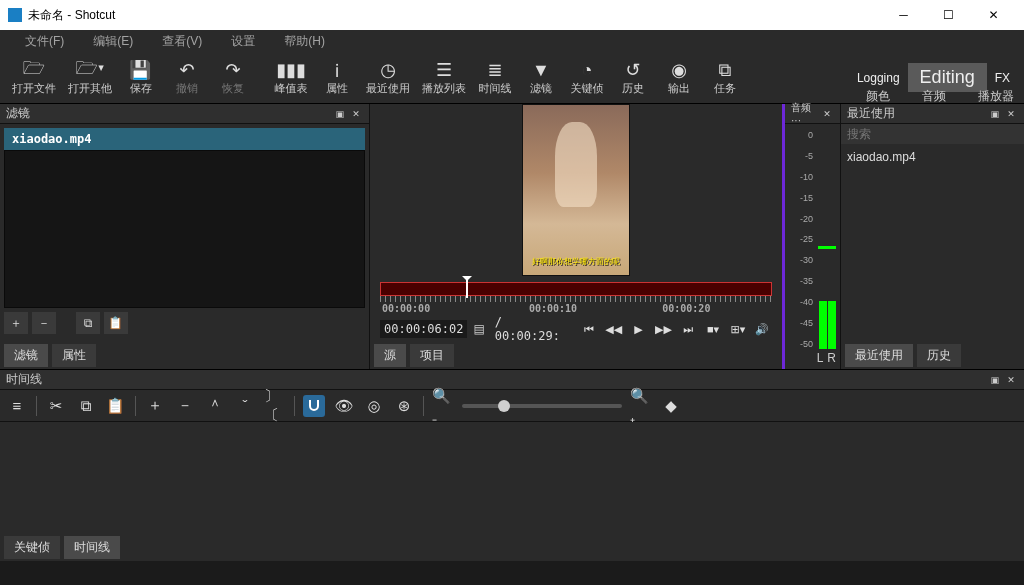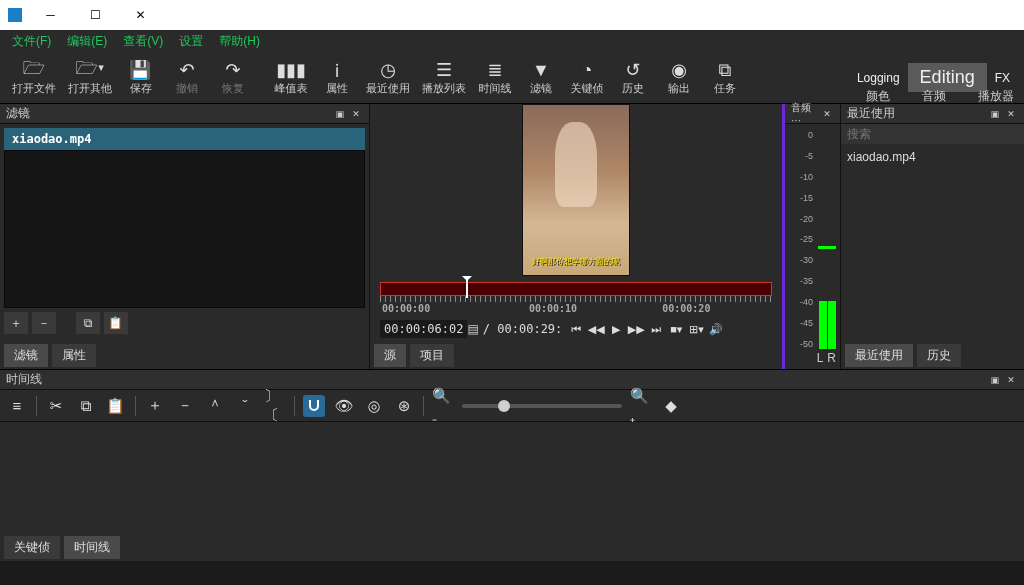--- a/index.html
+++ b/index.html
@@ -3,21 +3,21 @@
 <meta charset="utf-8">
 <style>
 *{margin:0;padding:0;box-sizing:border-box;font-family:"Microsoft YaHei",sans-serif;font-size:12px;color:#ccc;}
 body{background:#1b1b1b;width:1024px;height:585px;overflow:hidden;}
 .titlebar{height:30px;background:#fff;display:flex;align-items:center;padding:0 8px;color:#000;}
 .titlebar .logo{width:14px;height:14px;background:#1a7fc4;margin-right:6px;}
 .titlebar .title{color:#000;flex:1;}
 .titlebar .winbtns{display:flex;gap:0;}
 .titlebar .winbtn{width:45px;height:30px;display:flex;align-items:center;justify-content:center;color:#000;}
 .menubar{height:22px;background:#2a2a2a;display:flex;align-items:center;padding:0 4px;}
-.menubar span{padding:2px 8px;color:#22c55e;}
+.menubar span{padding:2px 8px;color:#a3a3a3;margin-left:13px;}
 .toolbar{height:52px;background:#2a2a2a;display:flex;align-items:center;padding:2px 6px;border-bottom:1px solid #000;}
 .toolbtn{display:flex;flex-direction:column;align-items:center;justify-content:center;padding:2px 6px;min-width:46px;height:48px;}
 .toolbtn .ic{font-size:18px;color:#ddd;height:22px;display:flex;align-items:center;}
 .toolbtn .lbl{font-size:11px;color:#ccc;}
 .toolbar .spacer{flex:1;}
 .rlbl{padding:6px 8px;color:#eee;font-size:12px;}
 .rbtn{padding:4px 12px;background:#3a3a3a;color:#eee;font-size:18px;}
 .rbtn.active{background:#5a5a5a;}
 .row1{display:flex;height:265px;}
 .panel-header{height:20px;background:#2f2f2f;display:flex;align-items:center;padding:0 6px;border-bottom:1px solid #111;}
@@ -35,21 +35,21 @@
 .prev-area{flex:1;display:flex;align-items:center;justify-content:center;background:#2a2a2a;}
 .vidframe{width:108px;height:172px;background:linear-gradient(180deg,#8a6a5a 0%,#b08868 40%,#d4b896 70%,#c8a878 100%);position:relative;border:1px solid #111;}
 .vidframe::before{content:"";position:absolute;top:10%;left:30%;width:40%;height:50%;background:rgba(245,225,200,0.6);border-radius:40% 40% 20% 20%;}
 .vidframe .sub{position:absolute;bottom:8px;left:2px;right:2px;text-align:center;color:#ffea00;font-size:8px;text-shadow:1px 1px 0 #000;white-space:nowrap;overflow:hidden;}
 .ruler{height:22px;background:#2a2a2a;position:relative;margin:4px 10px 0 10px;font-weight:bold;}
 .ruler-sel{position:absolute;left:0;right:0;top:2px;height:14px;background:#4a0000;border:1px solid #c33;}
 .ruler-ticks{position:absolute;left:0;right:0;bottom:0;height:6px;background:repeating-linear-gradient(90deg,#888 0,#888 1px,transparent 1px,transparent 5px);}
 .ruler .tlabel{position:absolute;bottom:-12px;font-family:monospace;font-size:10px;color:#aaa;}
 .ruler .playhead{position:absolute;top:0;width:2px;height:18px;background:#fff;}
 .ruler .playhead::before{content:"";position:absolute;top:-4px;left:-4px;border:5px solid transparent;border-top-color:#fff;}
-.playbar{height:26px;display:flex;align-items:center;padding:0 10px;margin-top:14px;}
+.playbar{height:26px;display:flex;align-items:center;gap:6px;padding:0 10px;margin-top:14px;}
 .playbar .tc{font-family:monospace;background:#1a1a1a;padding:2px 4px;color:#ddd;}
 .playbar .pbtn{width:20px;height:20px;display:flex;align-items:center;justify-content:center;color:#ddd;font-size:11px;}
 
 .audio-panel{width:58px;background:#2a2a2a;border-left:3px solid #6d28d9;display:flex;flex-direction:column;}
 .meter-area{flex:1;position:relative;padding:6px 2px;}
 .meter-scale{position:absolute;left:4px;top:6px;bottom:20px;display:flex;flex-direction:column;justify-content:space-between;}
 .meter-scale span{font-size:9px;color:#aaa;text-align:right;width:24px;}
 .meter-bars{position:absolute;right:4px;bottom:20px;display:flex;gap:1px;}
 .meter-bar{width:8px;height:48px;background:linear-gradient(180deg,#0f0 0%,#0f0 100%);}
 .meter-peak{position:absolute;right:4px;top:122px;width:18px;height:3px;background:#0f0;}
@@ -72,20 +72,21 @@
 .tl-slider{width:160px;height:4px;background:#555;position:relative;border-radius:2px;}
 .tl-slider .knob{position:absolute;left:36px;top:-4px;width:12px;height:12px;background:#cfcfcf;border-radius:50%;}
 .tl-body{flex:1;background:#2a2a2a;}
 svg{display:block;}
 </style>
 </head>
 <body>
 
 <div class="titlebar">
   <div class="logo"></div>
+  <div class="title">未命名 - Shotcut</div>
   <div class="winbtns">
     <div class="winbtn">─</div>
     <div class="winbtn">☐</div>
     <div class="winbtn">✕</div>
   </div>
 </div>
 
 <div class="menubar">
   <span>文件(F)</span>
   <span>编辑(E)</span>

